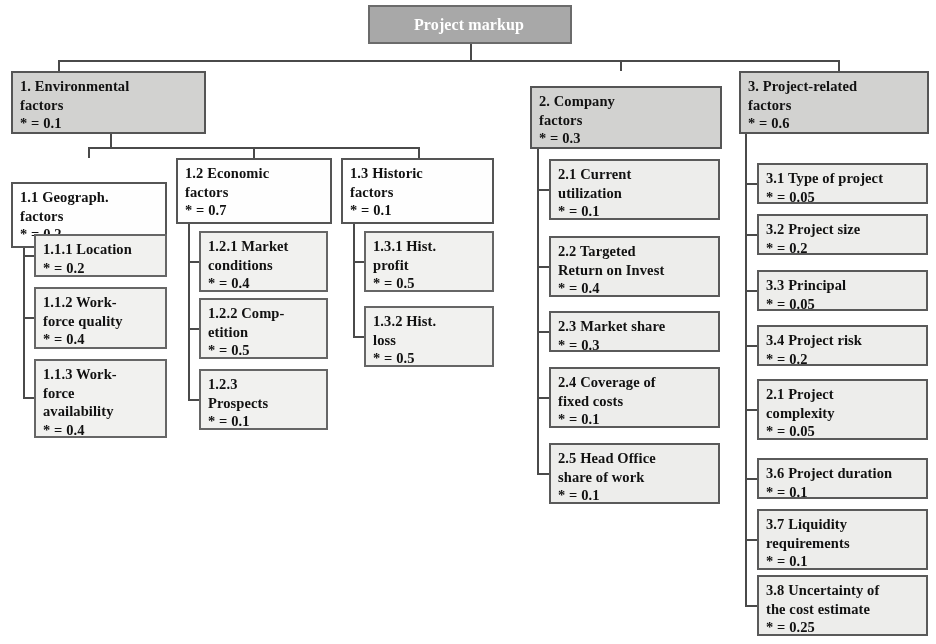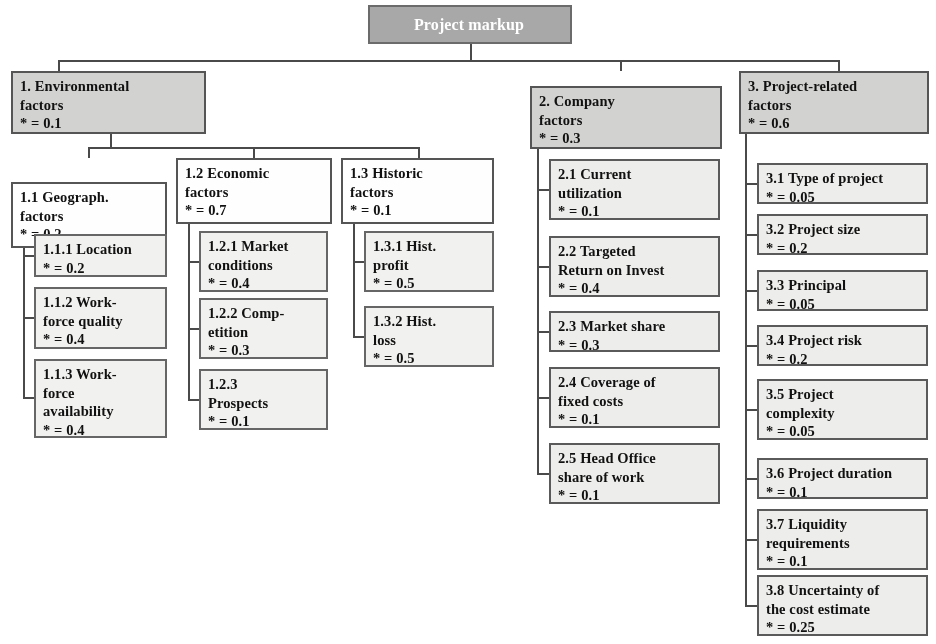--- a/index.html
+++ b/index.html
@@ -145,21 +145,21 @@
 force
 availability
 * = 0.4</div>
 
   <div class="node level3" style="left:199px; top:231px; width:129px; height:61px;">1.2.1 Market
 conditions
 * = 0.4</div>
 
   <div class="node level3" style="left:199px; top:298px; width:129px; height:61px;">1.2.2 Comp-
 etition
-* = 0.3</div>
+* = 0.5</div>
 
   <div class="node level3" style="left:199px; top:369px; width:129px; height:61px;">1.2.3
 Prospects
 * = 0.1</div>
 
   <div class="node level3" style="left:364px; top:231px; width:130px; height:61px;">1.3.1 Hist.
 profit
 * = 0.5</div>
 
   <div class="node level3" style="left:364px; top:306px; width:130px; height:61px;">1.3.2 Hist.
@@ -190,21 +190,21 @@
 
   <div class="node branch" style="left:757px; top:214px; width:171px; height:41px;">3.2 Project size
 * = 0.2</div>
 
   <div class="node branch" style="left:757px; top:270px; width:171px; height:41px;">3.3 Principal
 * = 0.05</div>
 
   <div class="node branch" style="left:757px; top:325px; width:171px; height:41px;">3.4 Project risk
 * = 0.2</div>
 
-  <div class="node branch" style="left:757px; top:379px; width:171px; height:61px;">3.5 Project
+  <div class="node branch" style="left:757px; top:379px; width:171px; height:61px;">2.1 Project
 complexity
 * = 0.05</div>
 
   <div class="node branch" style="left:757px; top:458px; width:171px; height:41px;">3.6 Project duration
 * = 0.1</div>
 
   <div class="node branch" style="left:757px; top:509px; width:171px; height:61px;">3.7 Liquidity
 requirements
 * = 0.1</div>
 

